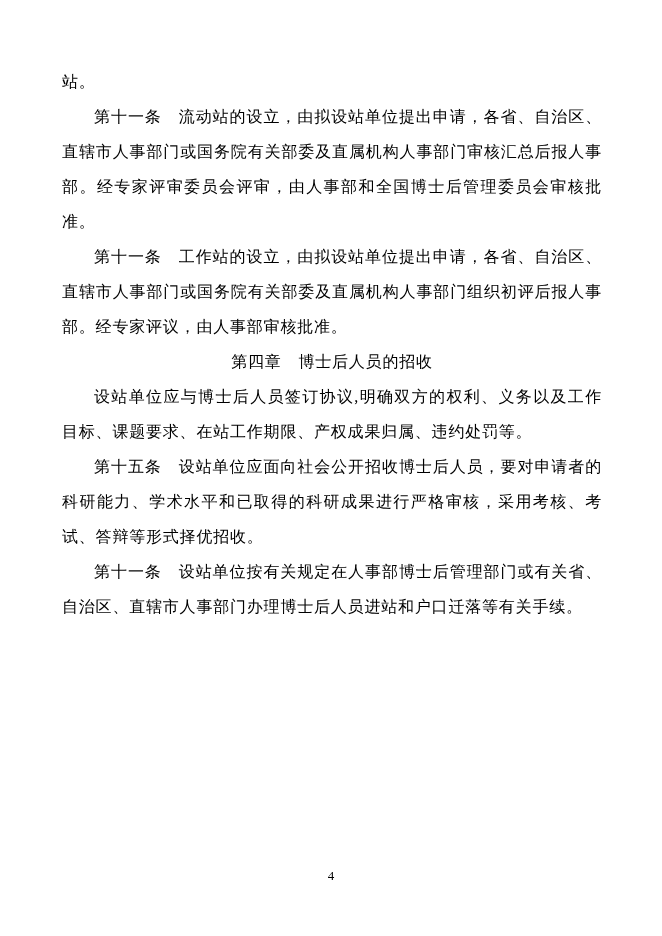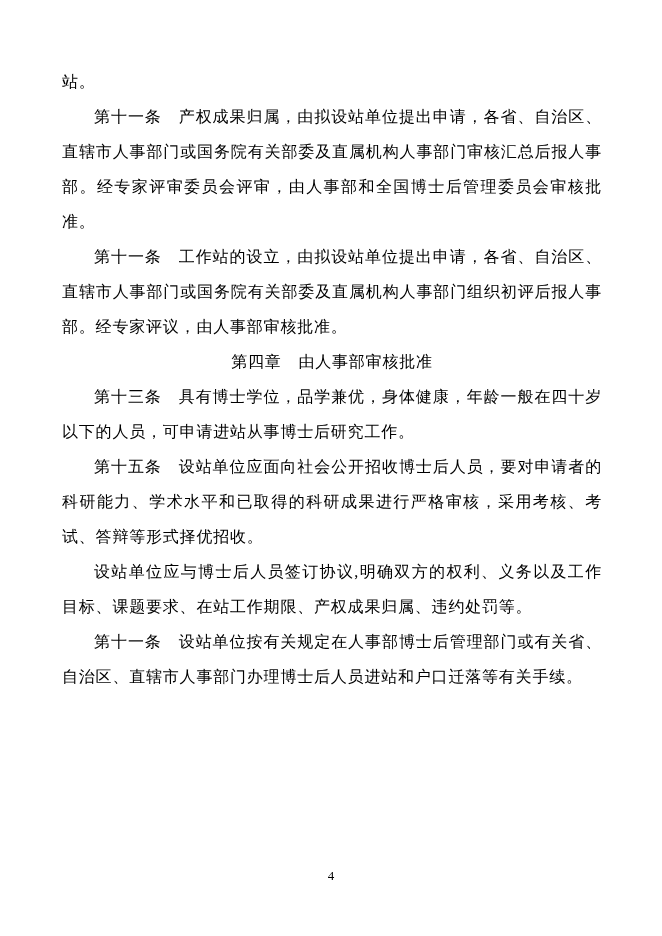--- a/index.html
+++ b/index.html
@@ -40,22 +40,21 @@
     text-align: center;
     font-size: 13px;
     line-height: 16px;
   }
 </style>
 </head>
 <body>
 
 <div class="page-content">
   <p class="para">站。</p>
-  <p class="para indent">第十一条　产权成果归属，由拟设站单位提出申请，各省、自治区、直辖市人事部门或国务院有关部委及直属机构人事部门审核汇总后报人事部。经专家评审委员会评审，由人事部和全国博士后管理委员会审核批准。</p>
+  <p class="para indent">第十一条　流动站的设立，由拟设站单位提出申请，各省、自治区、直辖市人事部门或国务院有关部委及直属机构人事部门审核汇总后报人事部。经专家评审委员会评审，由人事部和全国博士后管理委员会审核批准。</p>
   <p class="para indent">第十一条　工作站的设立，由拟设站单位提出申请，各省、自治区、直辖市人事部门或国务院有关部委及直属机构人事部门组织初评后报人事部。经专家评议，由人事部审核批准。</p>
-  <p class="para chapter-heading">第四章　由人事部审核批准</p>
-  <p class="para indent">第十三条　具有博士学位，品学兼优，身体健康，年龄一般在四十岁以下的人员，可申请进站从事博士后研究工作。</p>
+  <p class="para chapter-heading">第四章　博士后人员的招收</p>
+  <p class="para indent">设站单位应与博士后人员签订协议,明确双方的权利、义务以及工作目标、课题要求、在站工作期限、产权成果归属、违约处罚等。</p>
   <p class="para indent">第十五条　设站单位应面向社会公开招收博士后人员，要对申请者的科研能力、学术水平和已取得的科研成果进行严格审核，采用考核、考试、答辩等形式择优招收。</p>
-  <p class="para indent">设站单位应与博士后人员签订协议,明确双方的权利、义务以及工作目标、课题要求、在站工作期限、产权成果归属、违约处罚等。</p>
   <p class="para indent">第十一条　设站单位按有关规定在人事部博士后管理部门或有关省、自治区、直辖市人事部门办理博士后人员进站和户口迁落等有关手续。</p>
 </div>
 
 <div class="page-footer">4</div>
 
 </body></html>

